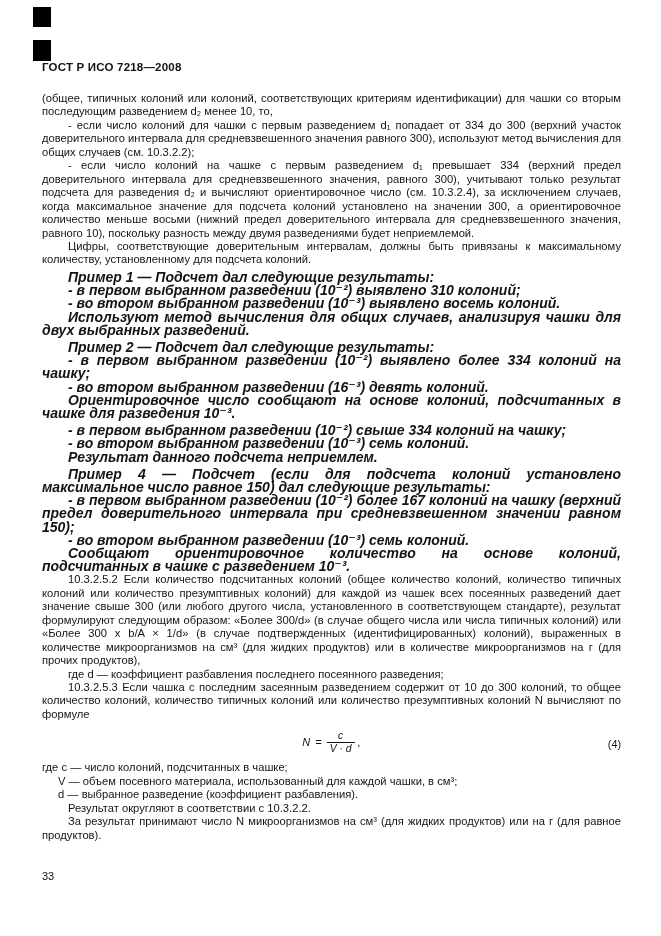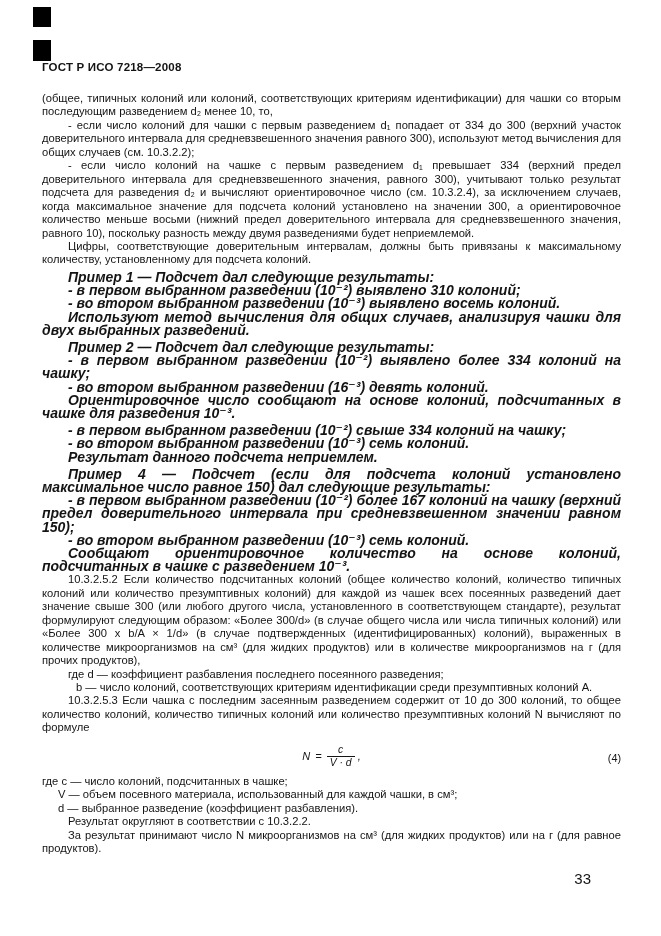--- a/index.html
+++ b/index.html
@@ -37,21 +37,21 @@
     margin:9px 0 6px 0; font-style:italic; font-size:11px;
   }
   .formula-row .f-eq { margin:0 5px; }
   .frac { display:inline-flex; flex-direction:column; text-align:center; font-size:10.4px; line-height:12px; }
   .frac .den { border-top:1px solid #141414; padding:0 3px; }
   .f-comma { margin-left:3px; }
   .eq-number { position:absolute; right:0; top:8px; font-style:normal; font-size:10.8px; }
 
   .page-number {
     position:absolute; top:870px; left:42px; width:549px;
-    text-align:right; font-size:15px;
+    font-size:11px;
   }
 </style>
 </head>
 <body>
 
 <div>
 
   <div class="reg-mark m1"></div>
   <div class="reg-mark m2"></div>
 
@@ -86,21 +86,20 @@
 
     <div class="example-block">
       <p>Пример  4 — Подсчет (если для подсчета колоний установлено максимальное число равное 150) дал следующие результаты:</p>
       <p>-  в первом выбранном разведении (10⁻²) более 167 колоний на чашку (верхний предел доверительного интервала при средневзвешенном значении равном 150);</p>
       <p>-  во втором выбранном разведении (10⁻³) семь колоний.</p>
       <p>Сообщают ориентировочное количество на основе колоний, подсчитанных в чашке с разведением 10⁻³.</p>
     </div>
 
     <p class="sec-start">10.3.2.5.2  Если количество подсчитанных колоний (общее количество колоний, количество типичных колоний или количество презумптивных колоний) для каждой из чашек всех посеянных разведений дает значение свыше 300 (или любого другого числа, установленного в соответствующем стандарте), результат формулируют следующим образом: «Более 300/d» (в случае общего числа или числа типичных колоний) или «Более 300 х b/A × 1/d» (в случае подтвержденных (идентифицированных) колоний), выраженных в количестве микроорганизмов на см³ (для жидких продуктов) или в количестве микроорганизмов на г (для прочих продуктов),</p>
     <p>где d — коэффициент разбавления последнего посеянного разведения;</p>
-    <p class="where-b">b — число колоний, соответствующих критериям идентификации среди презумптивных колоний А.</p>
 
     <p>10.3.2.5.3  Если чашка с последним засеянным разведением содержит от 10 до 300 колоний, то общее количество колоний, количество типичных колоний или количество презумптивных колоний N вычисляют по формуле</p>
 
     <div class="formula-row">
       <span>N</span>
       <span class="f-eq">=</span>
       <span class="frac">
         <span class="num">c</span>
         <span class="den">V · d</span>
       </span>

